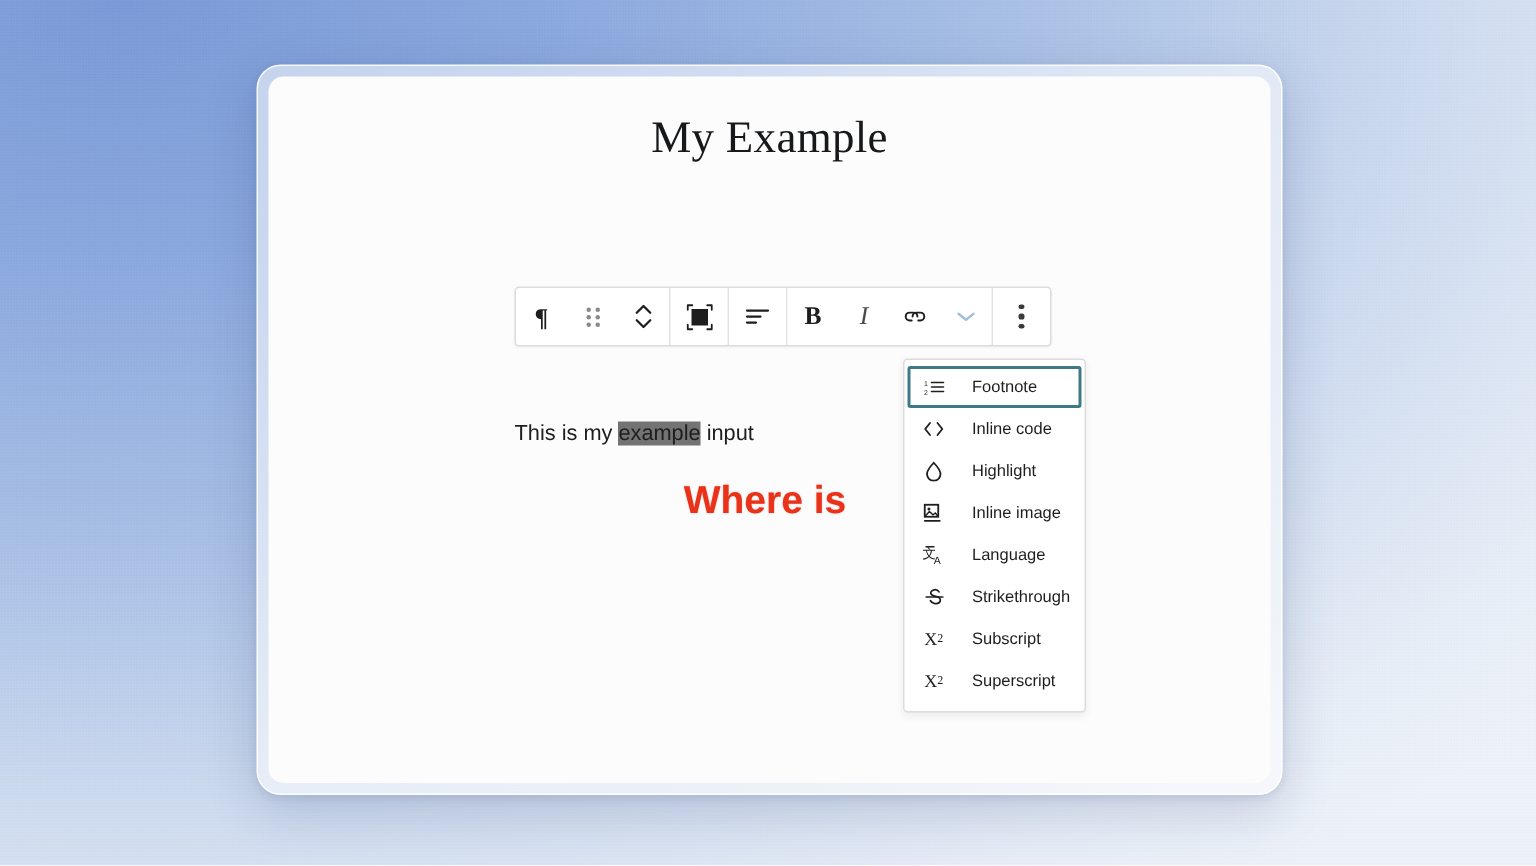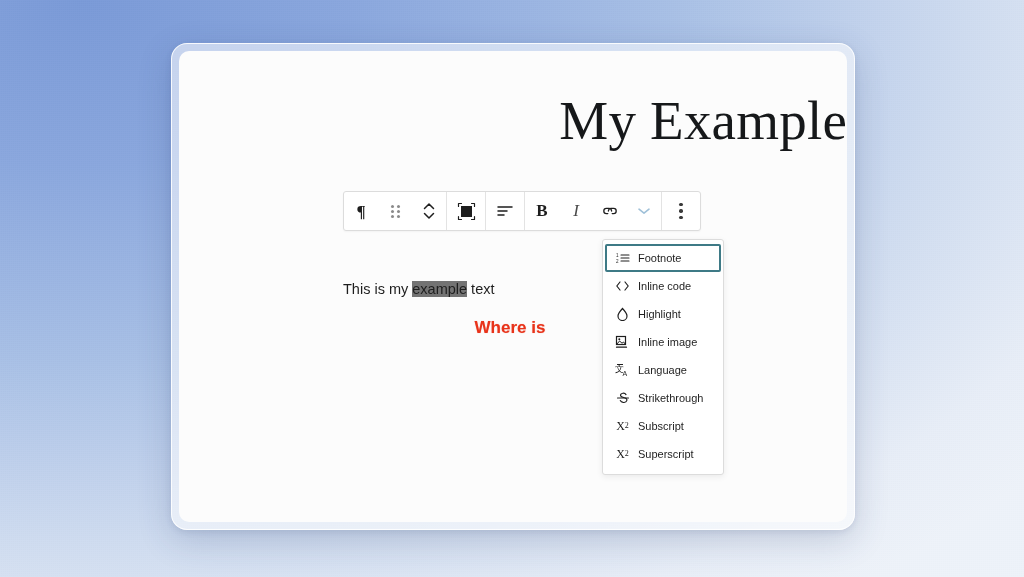--- a/index.html
+++ b/index.html
@@ -40,24 +40,24 @@
     position: relative;
     width: 100%; height: 100%;
     background: #fcfcfc;
     border-radius: 10px;
     overflow: hidden;
   }
 
   
   #doc-title {
     position: absolute;
-    left: 0; right: 0; top: 38px;
-    text-align: right;
+    left: 0; right: 0; top: 24px;
+    text-align: center;
     font-family: "Liberation Serif", "DejaVu Serif", serif;
-    font-size: 55px;
+    font-size: 30px;
     font-weight: 400;
     color: #16181a;
     letter-spacing: .2px;
   }
 
   
   #toolbar {
     position: absolute;
     left: 164px; top: 140px;
     height: 40px;
@@ -118,42 +118,42 @@
     background: #737373;
     color: #1e1e1e;
   }
 
   
   #annotation {
     position: absolute;
     left: 186px; top: 267px;
     width: 290px;
     text-align: center;
-    font-size: 17px;
+    font-size: 26px;
     font-weight: 700;
     line-height: 1.18;
     color: #e8331a;
     text-shadow: 0 0 1px rgba(232,51,26,.4);
   }
 
   
   #more-menu {
     position: absolute;
     left: 423px; top: 188px;
     width: 122px;
     background: #ffffff;
     border: 1px solid #dcdcdc;
     border-radius: 3px;
     box-shadow: 0 2px 6px rgba(0,0,0,.07);
     padding: 4px 0 6px;
   }
   .menu-item {
     display: flex;
     align-items: center;
-    gap: 8px;
+    gap: 18px;
     height: 28px;
     padding: 0 8px;
     font-size: 11px;
     color: #1e1e1e;
     cursor: pointer;
     background: transparent;
     border: 2px solid transparent;
     border-radius: 2px;
     margin: 0 2px;
   }
@@ -254,21 +254,21 @@
             <span class="dots-vert">
               <i></i>
                 <i></i>
                 <i></i>
             </span>
           </div>
         </div>
       </div>
 
       <div id="editor-line">
-        <span>This is my </span><span class="sel">example</span><span> text</span>
+        <span>This is my </span><span class="sel">example</span><span> input</span>
       </div>
 
       <div id="annotation">
         <div>Where is</div>
       </div>
 
       <div id="more-menu">
 
         <div class="menu-item focused">
           <span class="mi-icon">

